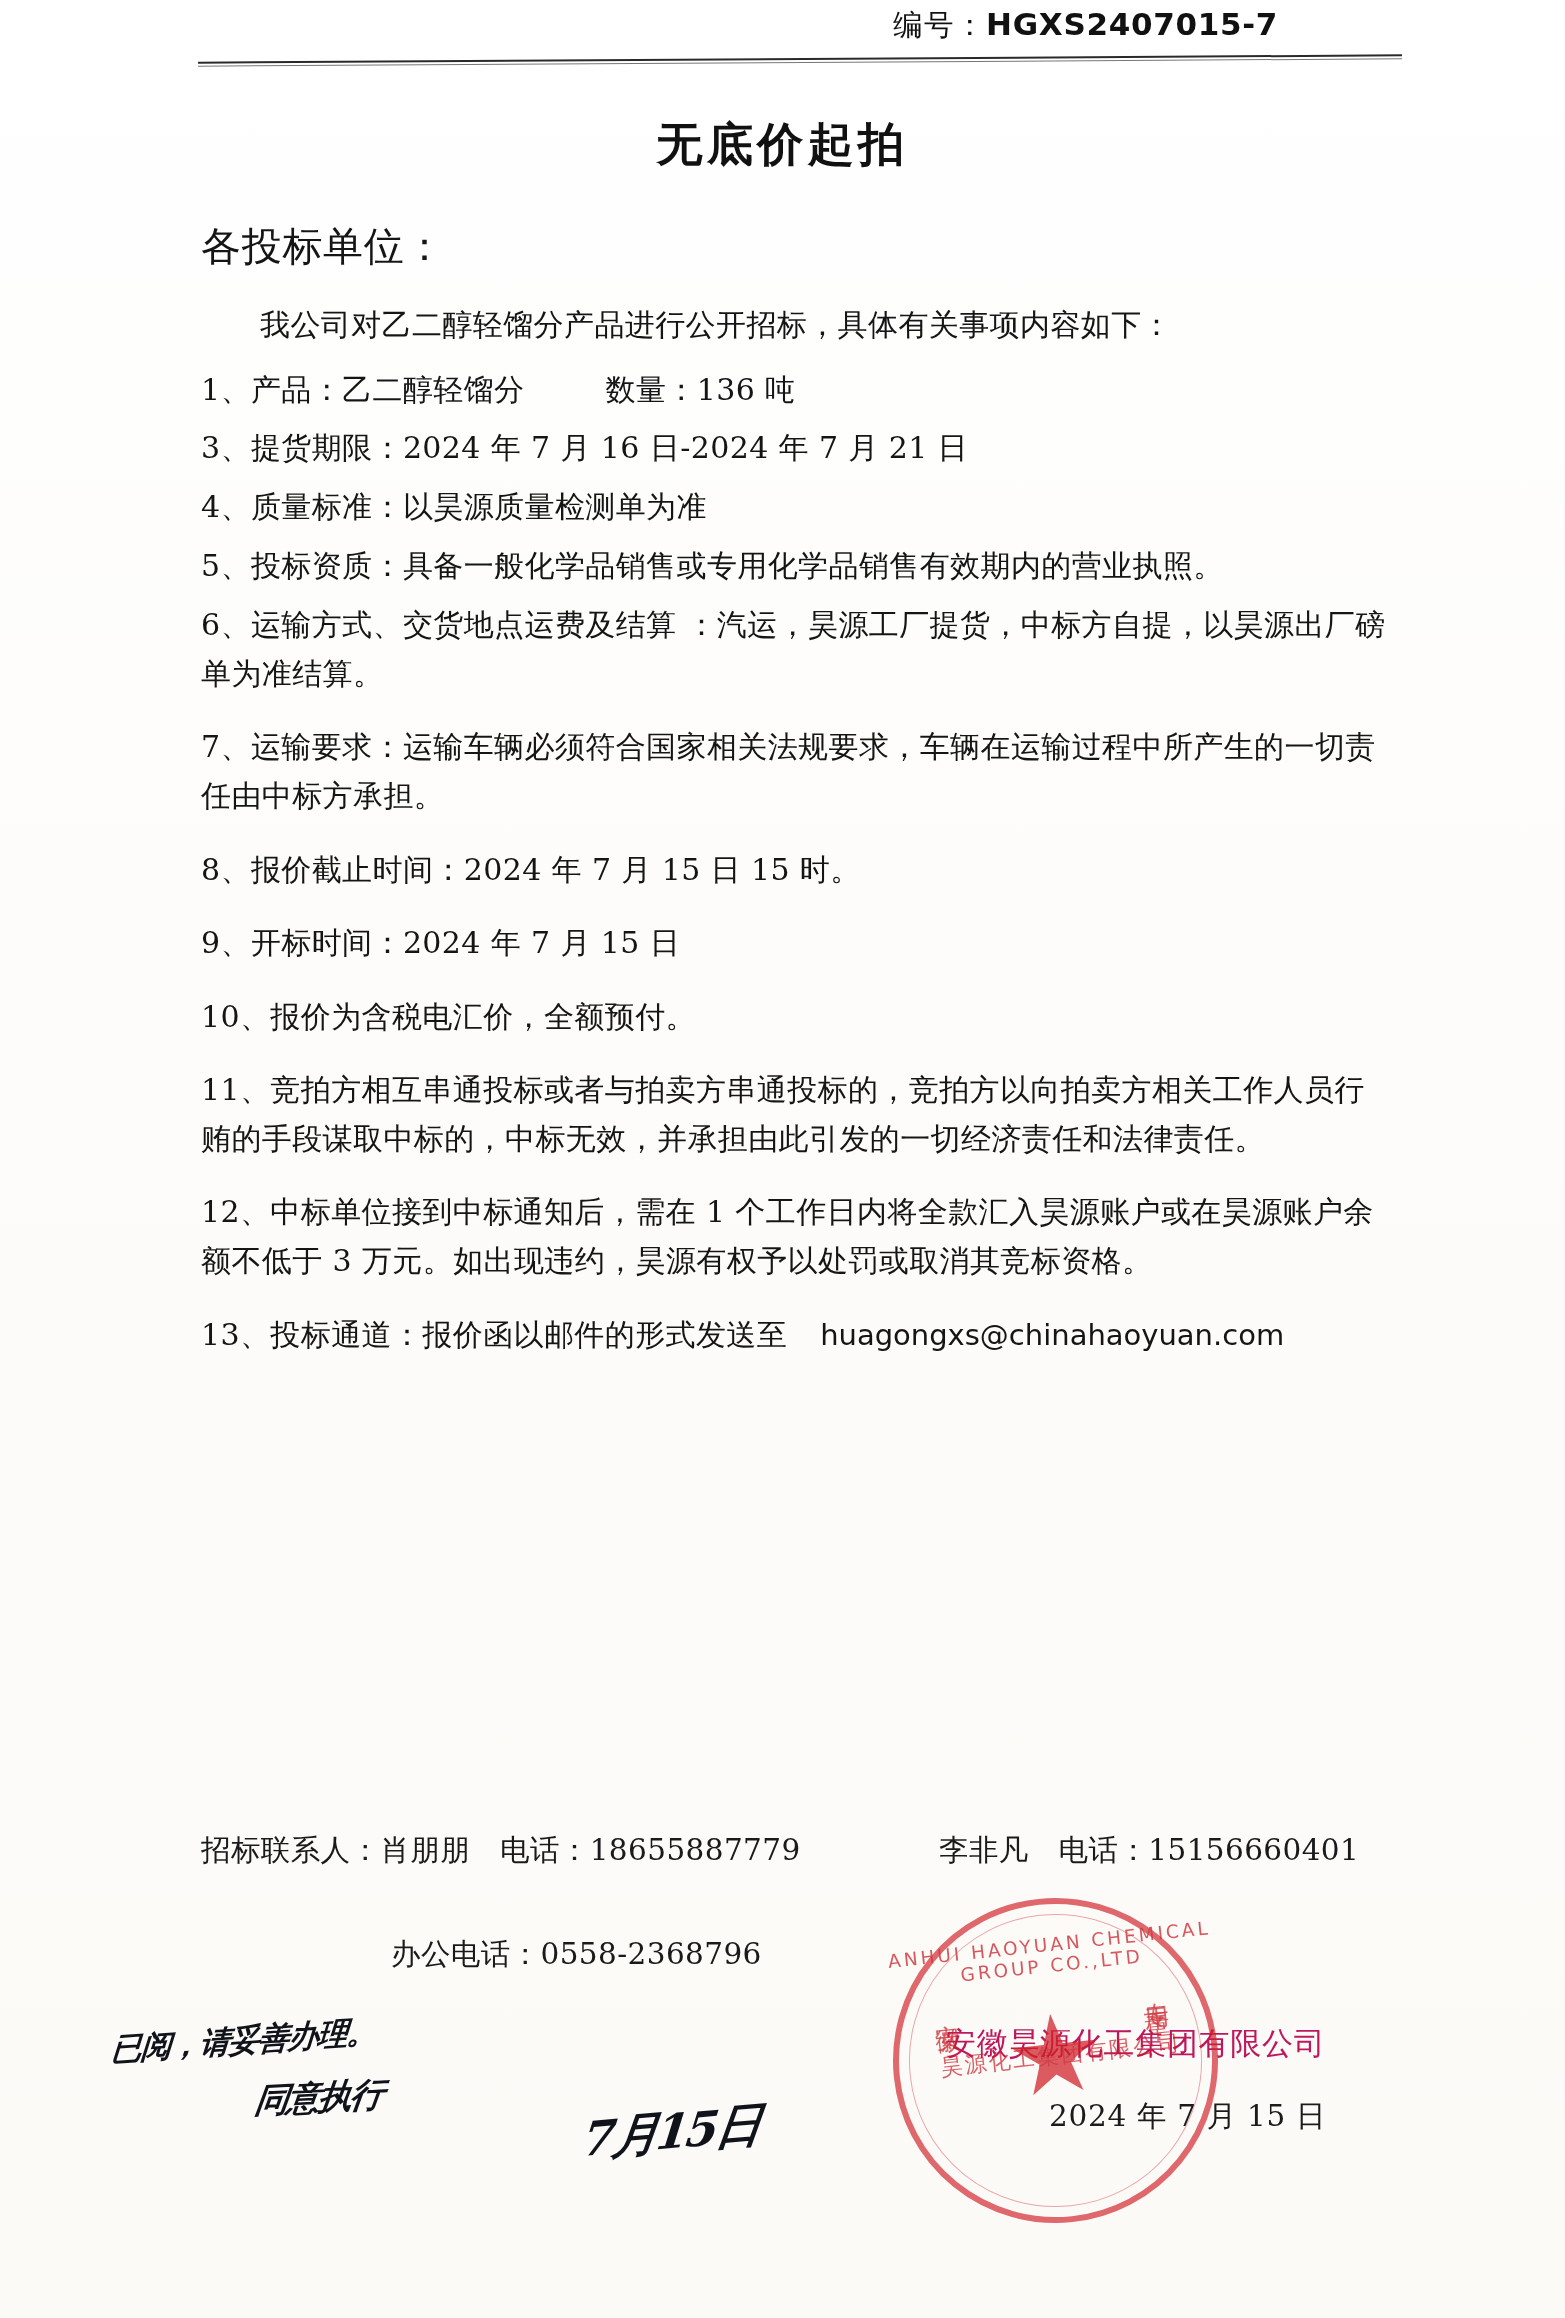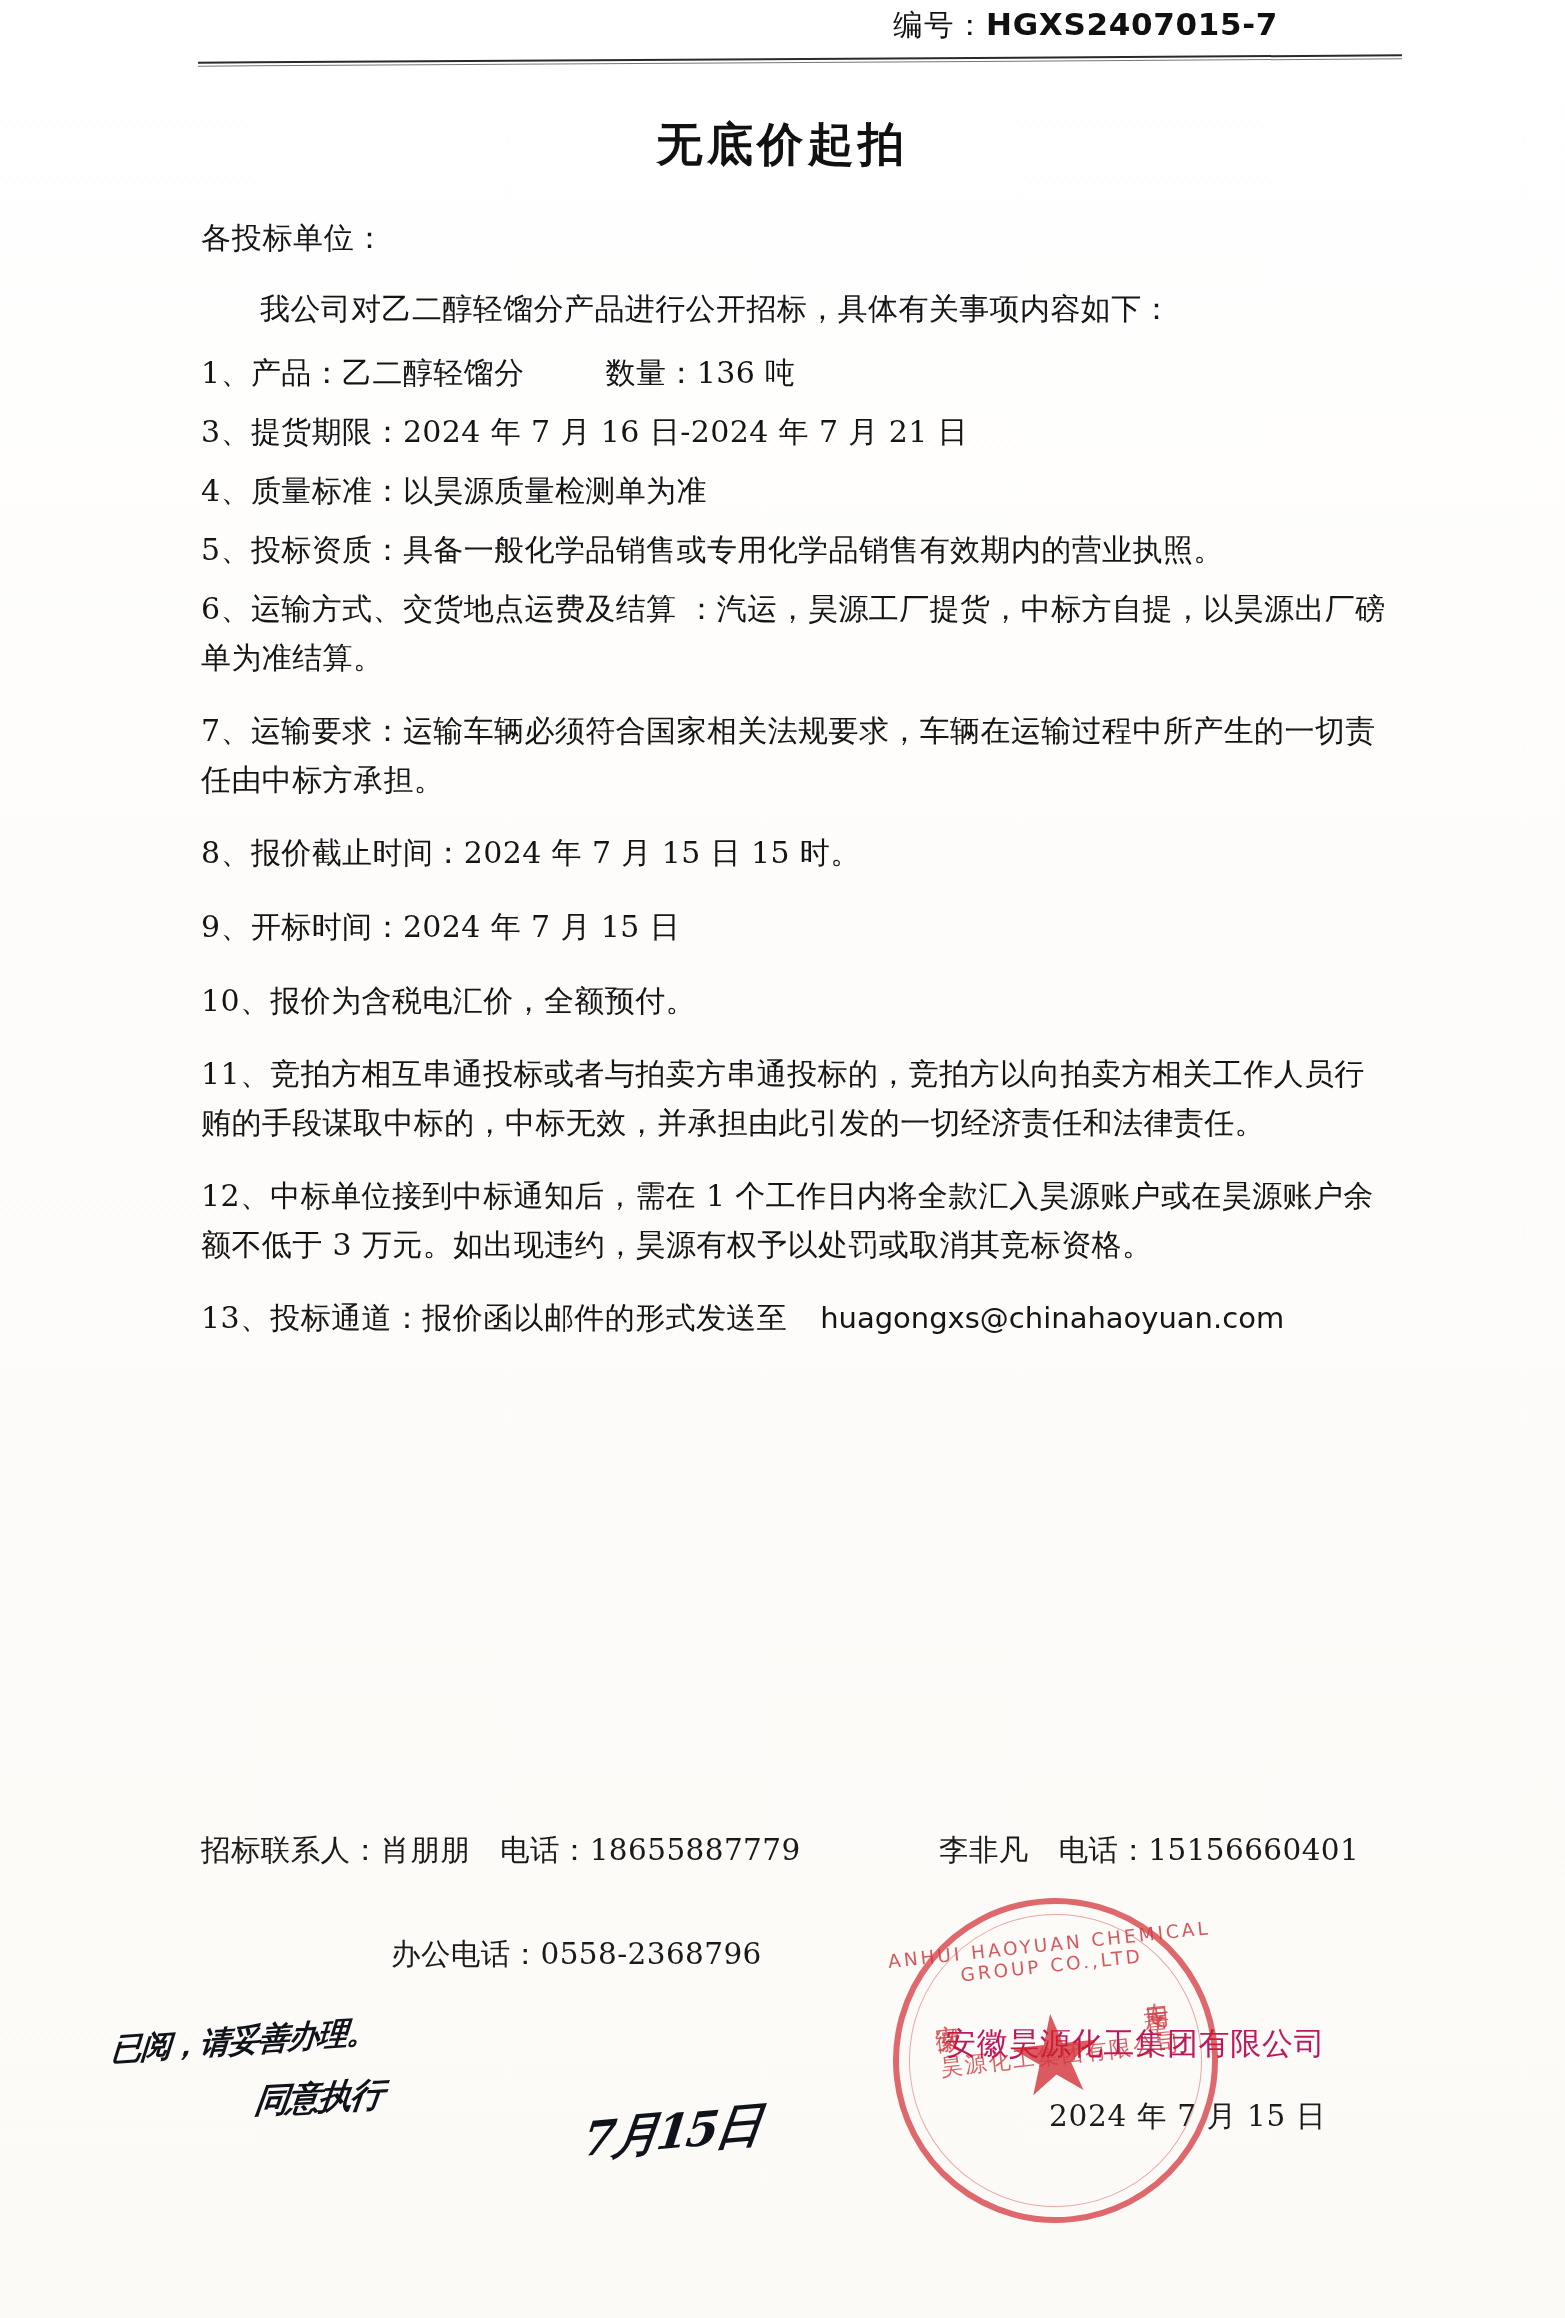--- a/index.html
+++ b/index.html
@@ -88,23 +88,22 @@
     position: absolute;
     top: 214px;
     left: 201px;
     width: 1189px;
     font-size: 29.5px;
     line-height: 1.62;
     color: #151515;
   }
   .salutation {
     margin: 0 0 22px 0;
-    font-size: 30px;
+    font-size: 40px;
     letter-spacing: 0.7px;
-    font-family: Liberation Serif, serif;
   }
   .intro {
     margin: 0 0 16.2px 0;
     text-indent: 59px;
     font-size: 30px;
     letter-spacing: 0.4px;
   }
   .item {
     margin: 0 0 10.3px 0;
     font-size: 30px;

